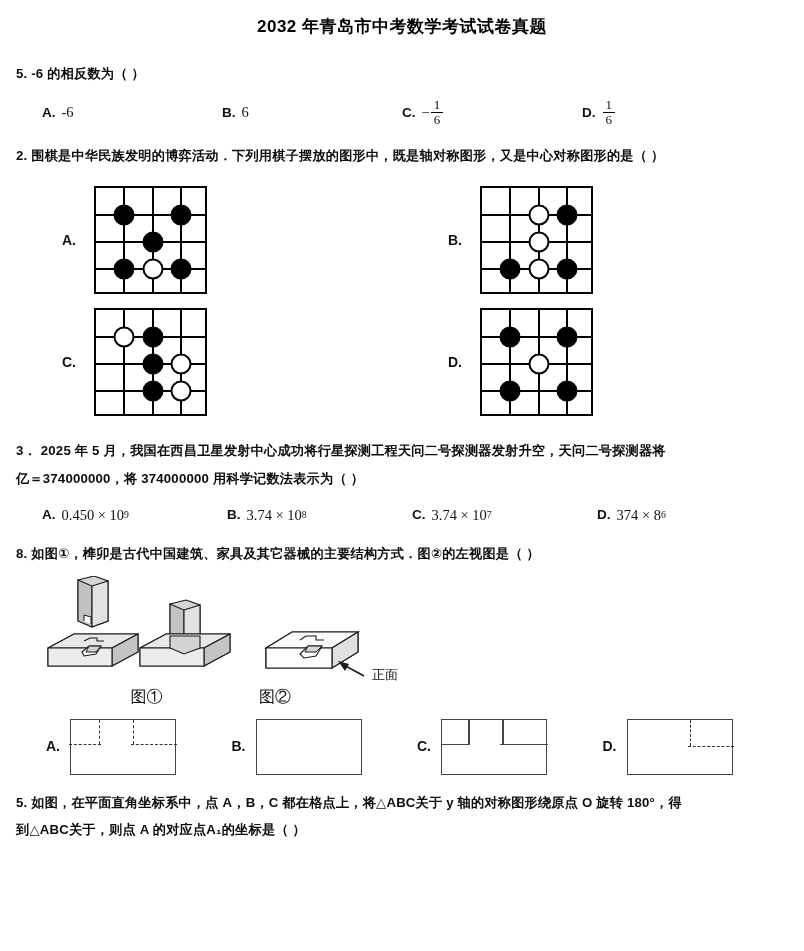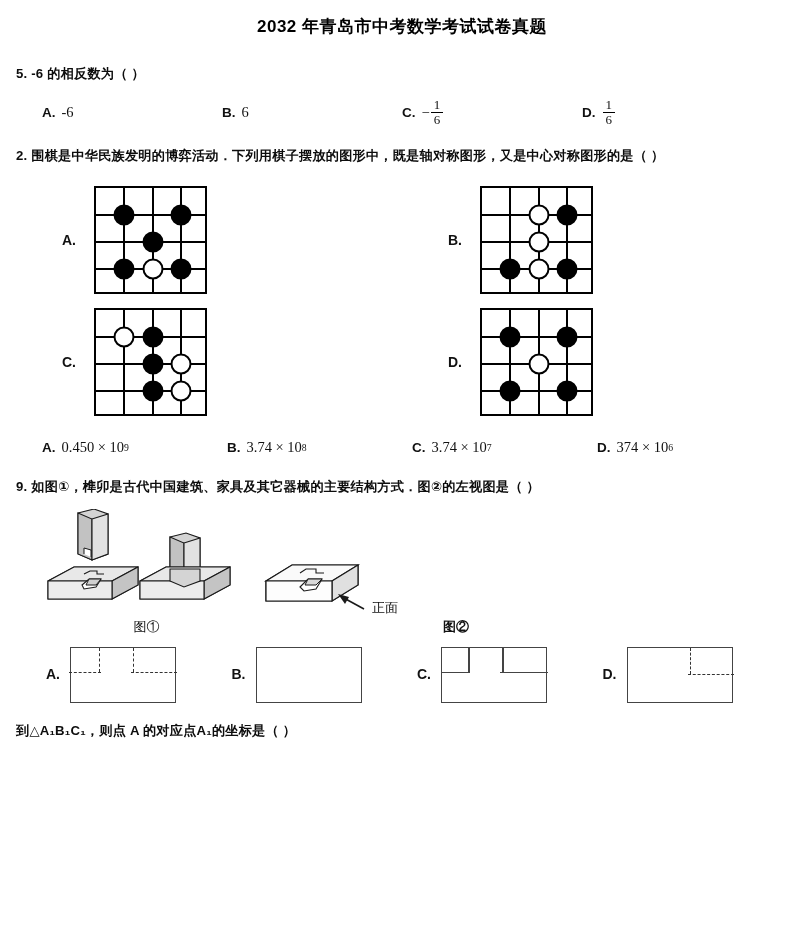--- a/index.html
+++ b/index.html
@@ -105,26 +105,25 @@
     z-index: 3;
   }
   .stone.black { background:#000; border: 2px solid #000; }
   .stone.white { background:#fff; border: 2.5px solid #000; }
 
   
   .fig-wrap { margin-top: 8px; padding-left: 18px; }
   .fig-cap-row {
     display: flex;
     font-family: "Liberation Serif","DejaVu Serif",serif;
-    font-size: 13px;
+    font-size: 16px;
     margin-top: -2px;
-    gap: 40px;
   }
   .fig-cap-row .c1 { width: 225px; text-align: center; }
-  .fig-cap-row .c2 { width: 170px; text-align: right; font-weight: bold; }
+  .fig-cap-row .c2 { width: 170px; text-align: left; }
 
   
   .view-row {
     display: flex;
     align-items: center;
     margin-top: 10px;
     padding-left: 30px;
   }
   .view-item { display: flex; align-items: center; width: 195px; }
   .view-lab { font-weight: bold; font-size: 14px; margin-right: 10px; }
@@ -245,46 +244,48 @@
             <span class="stone black" style="left: 84.75px; top: 27px;"></span>
             <span class="stone white" style="left: 56.5px; top: 54px;"></span>
             <span class="stone black" style="left: 28.25px; top: 81px;"></span>
             <span class="stone black" style="left: 84.75px; top: 81px;"></span>
           </div>
         </div>
       </div>
   </div>
 
   <div class="q">
+    <div class="q-text">3． 2025 年 5 月，我国在西昌卫星发射中心成功将行星探测工程天问二号探测器发射升空，天问二号探测器将</div>
+    <div class="q-text">亿＝374000000，将 374000000 用科学记数法表示为（      ）</div>
     <div class="opt-row w3">
       <div class="opt">
         <span class="opt-lab">A.</span>
         <span class="opt-val">0.450 × 10</span>
           <span class="opt-val sup">9</span>
       </div>
       <div class="opt">
         <span class="opt-lab">B.</span>
         <span class="opt-val">3.74 × 10</span>
           <span class="opt-val sup">8</span>
       </div>
       <div class="opt">
         <span class="opt-lab">C.</span>
         <span class="opt-val">3.74 × 10</span>
           <span class="opt-val sup">7</span>
       </div>
       <div class="opt">
         <span class="opt-lab">D.</span>
-        <span class="opt-val">374 × 10</span>
+        <span class="opt-val">374 × 8</span>
           <span class="opt-val sup">6</span>
       </div>
     </div>
   </div>
 
   <div class="q">
-    <div class="q-text">9. 如图①，榫卯是古代中国建筑、家具及其它器械的主要结构方式．图②的左视图是（      ）</div>
+    <div class="q-text">8. 如图①，榫卯是古代中国建筑、家具及其它器械的主要结构方式．图②的左视图是（      ）</div>
 
     <div class="fig-wrap">
       <svg width="420" height="105" viewBox="0 0 420 105">
         <defs>
           <g id="ignore"></g>
         </defs>
 
         <g>
           <polygon points="44,4 60,0 74,5 74,45 58,51 44,45" fill="#d4d4d4" stroke="#1a1a1a" stroke-width="1.1"></polygon>
           <polygon points="44,4 58,10 58,51 44,45" fill="#c2c2c2" stroke="#1a1a1a" stroke-width="1.1"></polygon>
@@ -371,16 +372,17 @@
         <span class="view-lab">D.</span>
         <span class="vbox">
           <span class="dash-v" style="left:62px; top:0; height:26px;"></span>
           <span class="dash-h" style="left:60px; top:26px; width:46px;"></span>
         </span>
       </div>
     </div>
   </div>
 
   <div class="q">
-    <div class="q-text">到△A₁B₁C₁，则点 A 的对应点A₁的坐标是（      ）</div>
+    <div class="q-text">5. 如图，在平面直角坐标系中，点 A，B，C 都在格点上，将△ABC关于 y 轴的对称图形绕原点 O 旋转 180°，得</div>
+    <div class="q-text">到△ABC关于，则点 A 的对应点A₁的坐标是（      ）</div>
   </div>
 
 </div>
 
 </body></html>

